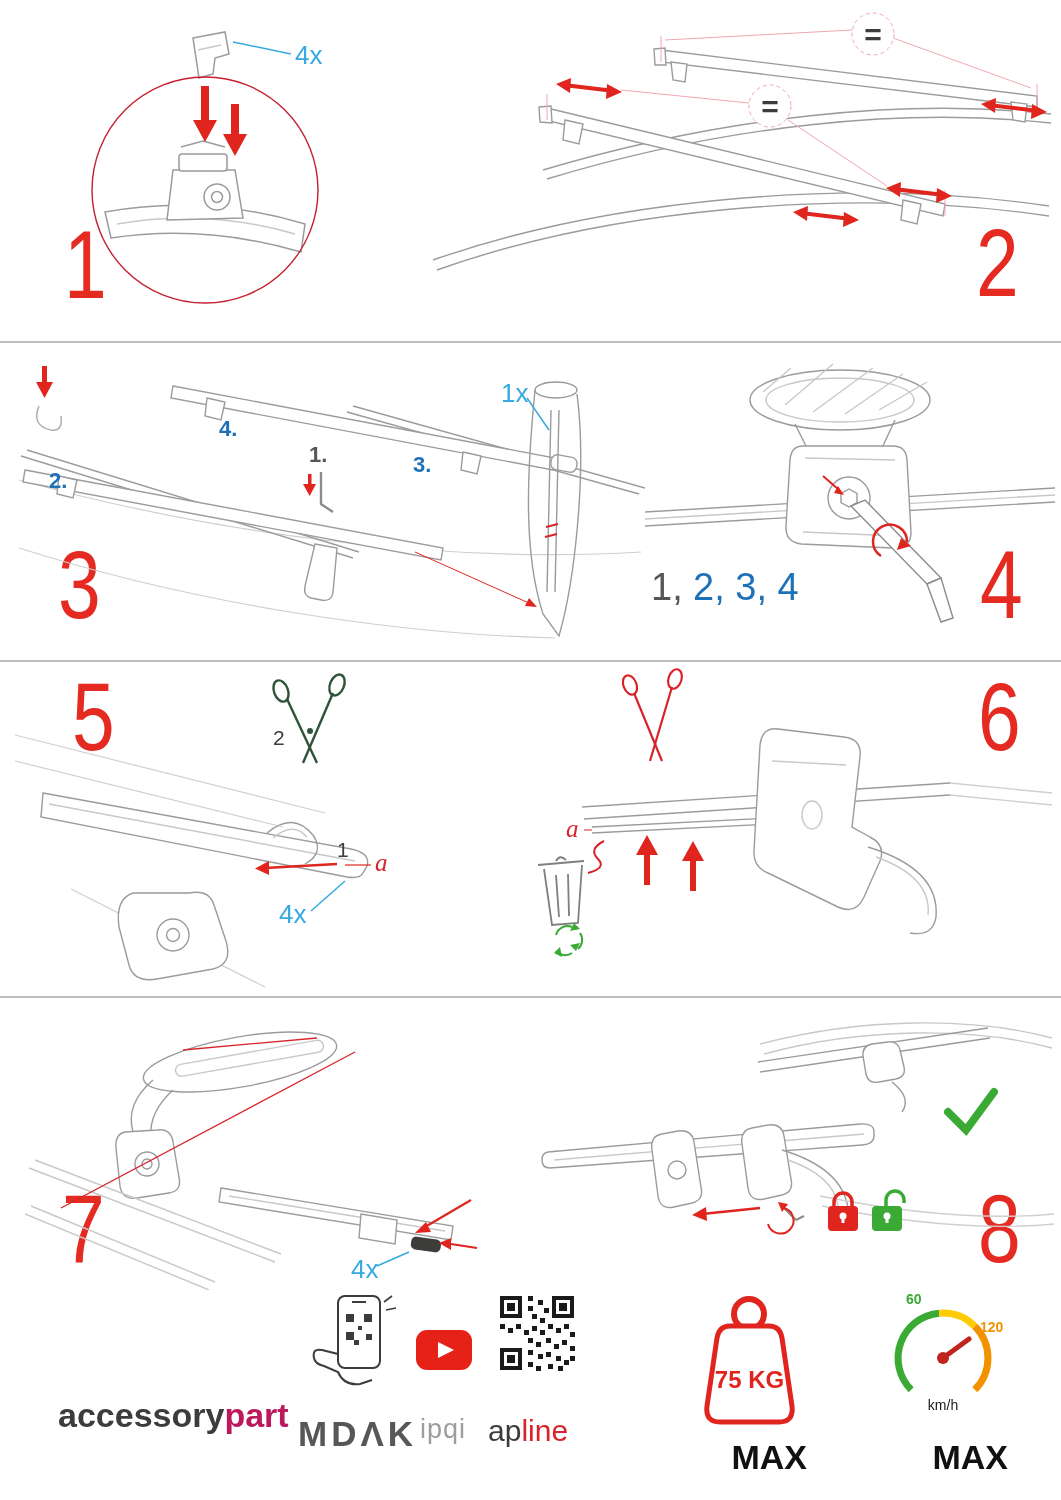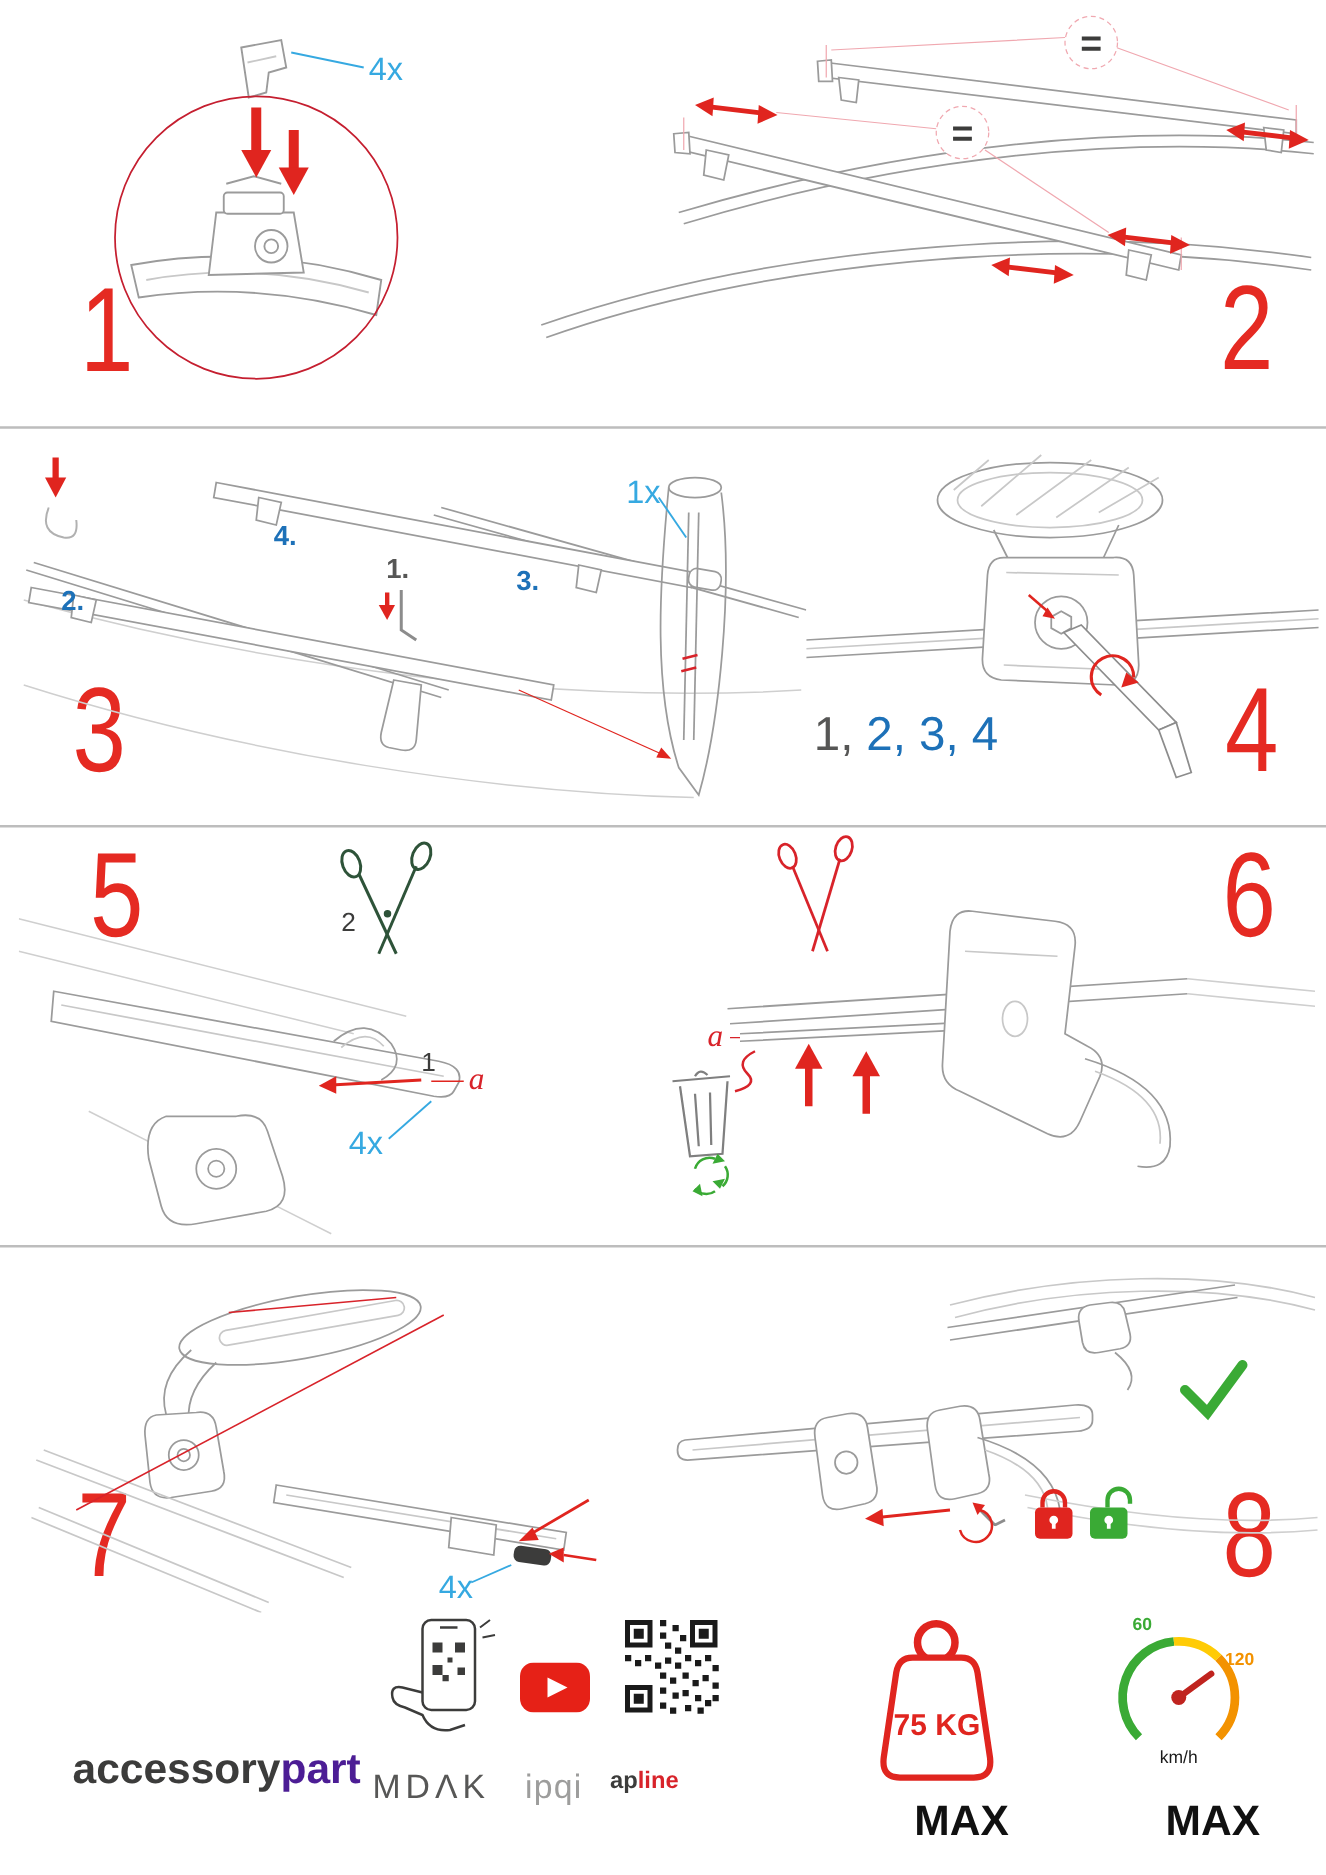--- a/index.html
+++ b/index.html
@@ -18,24 +18,24 @@
   .lbl-red-a { fill:#d8232a; font-size:25px; font-style:italic; font-family:"Liberation Serif", serif; }
   .eq { fill:#3c3c3b; font-size:30px; font-weight:700; }
   .seq-gray { fill:#565655; font-size:38px; }
   .seq-blue { fill:#1d71b8; font-size:38px; }
   .weight-text { fill:#e0251f; font-size:24px; font-weight:700; }
   .gauge-60 { fill:#3aaa35; font-size:14px; font-weight:700; }
   .gauge-120 { fill:#f39200; font-size:14px; font-weight:700; }
   .gauge-unit { fill:#1a1a1a; font-size:14px; }
   .product-title { position:absolute; color:#28286e; font-size:54px; letter-spacing:2px; font-weight:500; }
   .brand { position:absolute; font-size:34px; font-weight:700; color:#3c3c3b; }
-  .brand .accent { color:#4c1d95; }
-  .logo-mdak { position:absolute; font-size:27px; font-weight:400; color:#575756; letter-spacing:4px; }
+  .brand .accent { color:#be185d; }
+  .logo-mdak { position:absolute; font-size:35px; font-weight:700; color:#575756; letter-spacing:4px; }
   .logo-ipqi { position:absolute; font-size:27px; font-weight:500; color:#9d9d9c; letter-spacing:1px; }
-  .logo-apline { position:absolute; font-size:19px; font-weight:700; color:#3c3c3b; }
+  .logo-apline { position:absolute; font-size:30px; font-weight:400; color:#3c3c3b; }
   .logo-apline .accent { color:#d8232a; }
   .max-label { position:absolute; font-size:34px; font-weight:700; color:#111111; text-align:right; }
 </style>
 </head>
 <body>
 
 <div class="page">
 
   <div class="sep" style="top:341px"></div>
   <div class="sep" style="top:660px"></div>

